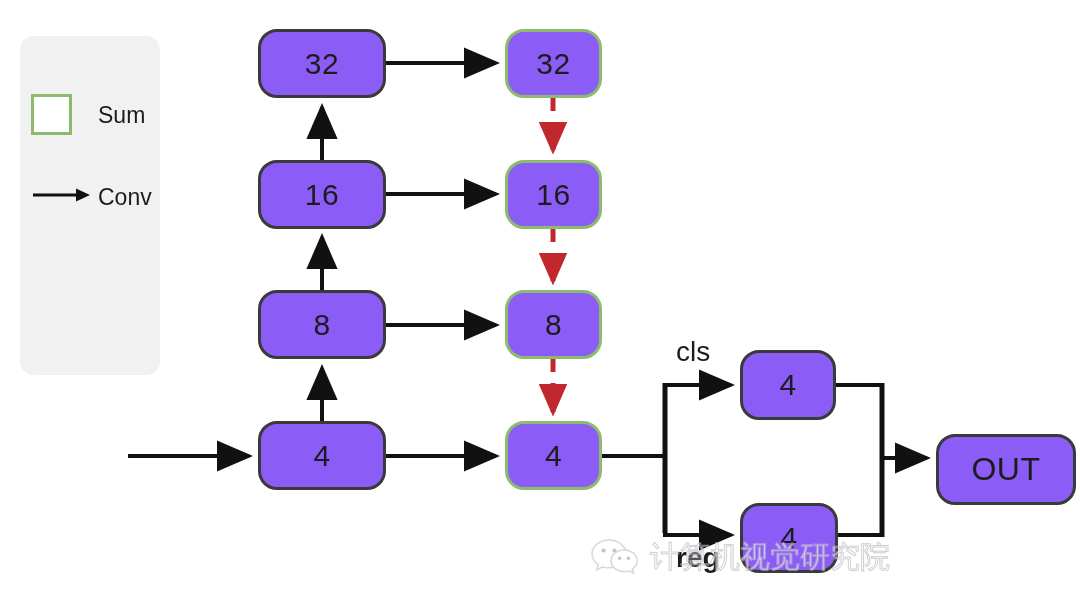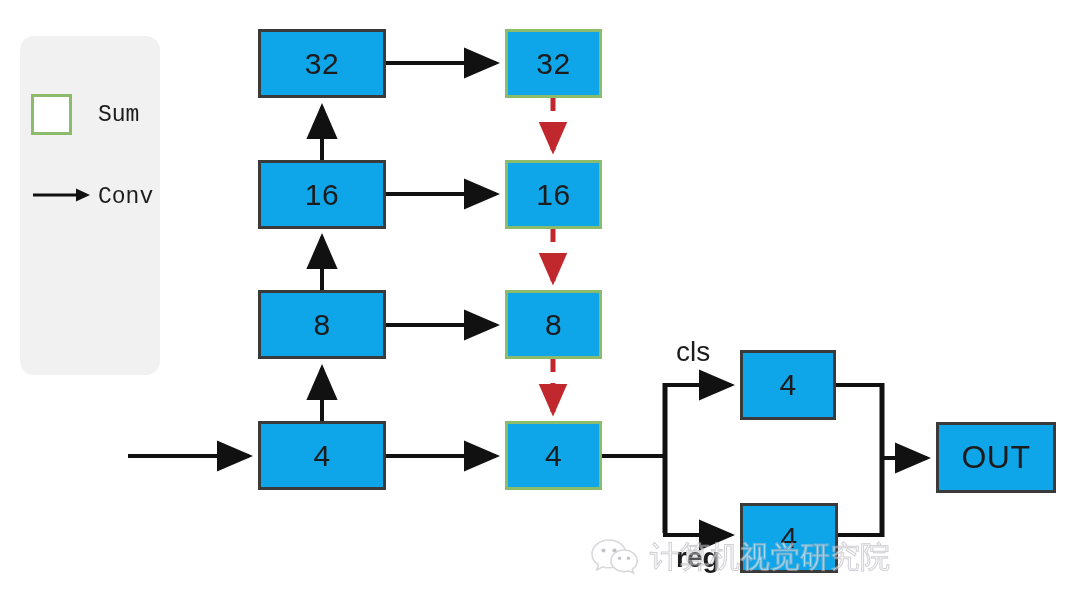--- a/index.html
+++ b/index.html
@@ -9,58 +9,58 @@
     color:#1a1a1a;
   }
   #stage{position:absolute;left:0;top:0;width:1080px;height:609px;}
   svg.layer{position:absolute;left:0;top:0;width:1080px;height:609px;}
 
   
   .legend-panel{
     position:absolute;left:20px;top:36px;width:140px;height:339px;
     background:#f1f1f1;border-radius:14px;
   }
-  .legend-row{position:absolute;left:0;width:140px;height:46px;font-family:Liberation Mono, monospace;}
+  .legend-row{position:absolute;left:0;width:140px;height:46px;}
   .legend-sum{top:58px;}
   .legend-conv{top:140px;}
   .legend-up{top:233px;}
   .legend-swatch{
     position:absolute;left:11px;top:0;width:41px;height:41px;
     background:#ffffff;border:3px solid #8cbb6b;box-sizing:border-box;
   }
   .legend-label{
     position:absolute;left:78px;top:6px;
     font-size:23px;line-height:30px;color:#1c1c1c;white-space:nowrap;
   }
   .legend-icon{position:absolute;left:8px;top:4px;width:64px;height:30px;}
 
   
   .node{
-    position:absolute;box-sizing:border-box;background:#0ea5e9;
+    position:absolute;box-sizing:border-box;background:#8b5cf6;
     display:flex;align-items:center;justify-content:center;
-    font-size:30px;color:#1c1c1c;letter-spacing:.5px;
+    font-size:30px;color:#1c1c1c;letter-spacing:.5px;border-radius:19px;
   }
   .node.black{border:3px solid #3a3a3a;}
   .node.green{border:3px solid #8cbb6b;}
 
   
   #n-32  {left:258px;top:29px; width:128px;height:69px;}
   #n-16  {left:258px;top:160px;width:128px;height:69px;}
   #n-8   {left:258px;top:290px;width:128px;height:69px;}
   #n-4   {left:258px;top:421px;width:128px;height:69px;}
   
   #s-32  {left:505px;top:29px; width:97px;height:69px;}
   #s-16  {left:505px;top:160px;width:97px;height:69px;}
   #s-8   {left:505px;top:290px;width:97px;height:69px;}
   #s-4   {left:505px;top:421px;width:97px;height:69px;}
   
   #n-in  {left:30px; top:421px;width:98px; height:71px;}
   #n-cls {left:740px;top:350px;width:96px; height:70px;}
   #n-reg {left:740px;top:503px;width:98px; height:70px;}
-  #n-out {left:936px;top:422px;width:120px;height:71px;font-size:32px;}
+  #n-out {left:936px;top:434px;width:140px;height:71px;font-size:32px;}
 
   
   .branch-label{
     position:absolute;font-size:28px;color:#1c1c1c;white-space:nowrap;
   }
   #lbl-cls{left:676px;top:336px;}
   #lbl-reg{left:676px;top:542px;font-weight:bold;}
 
   
   .watermark{

